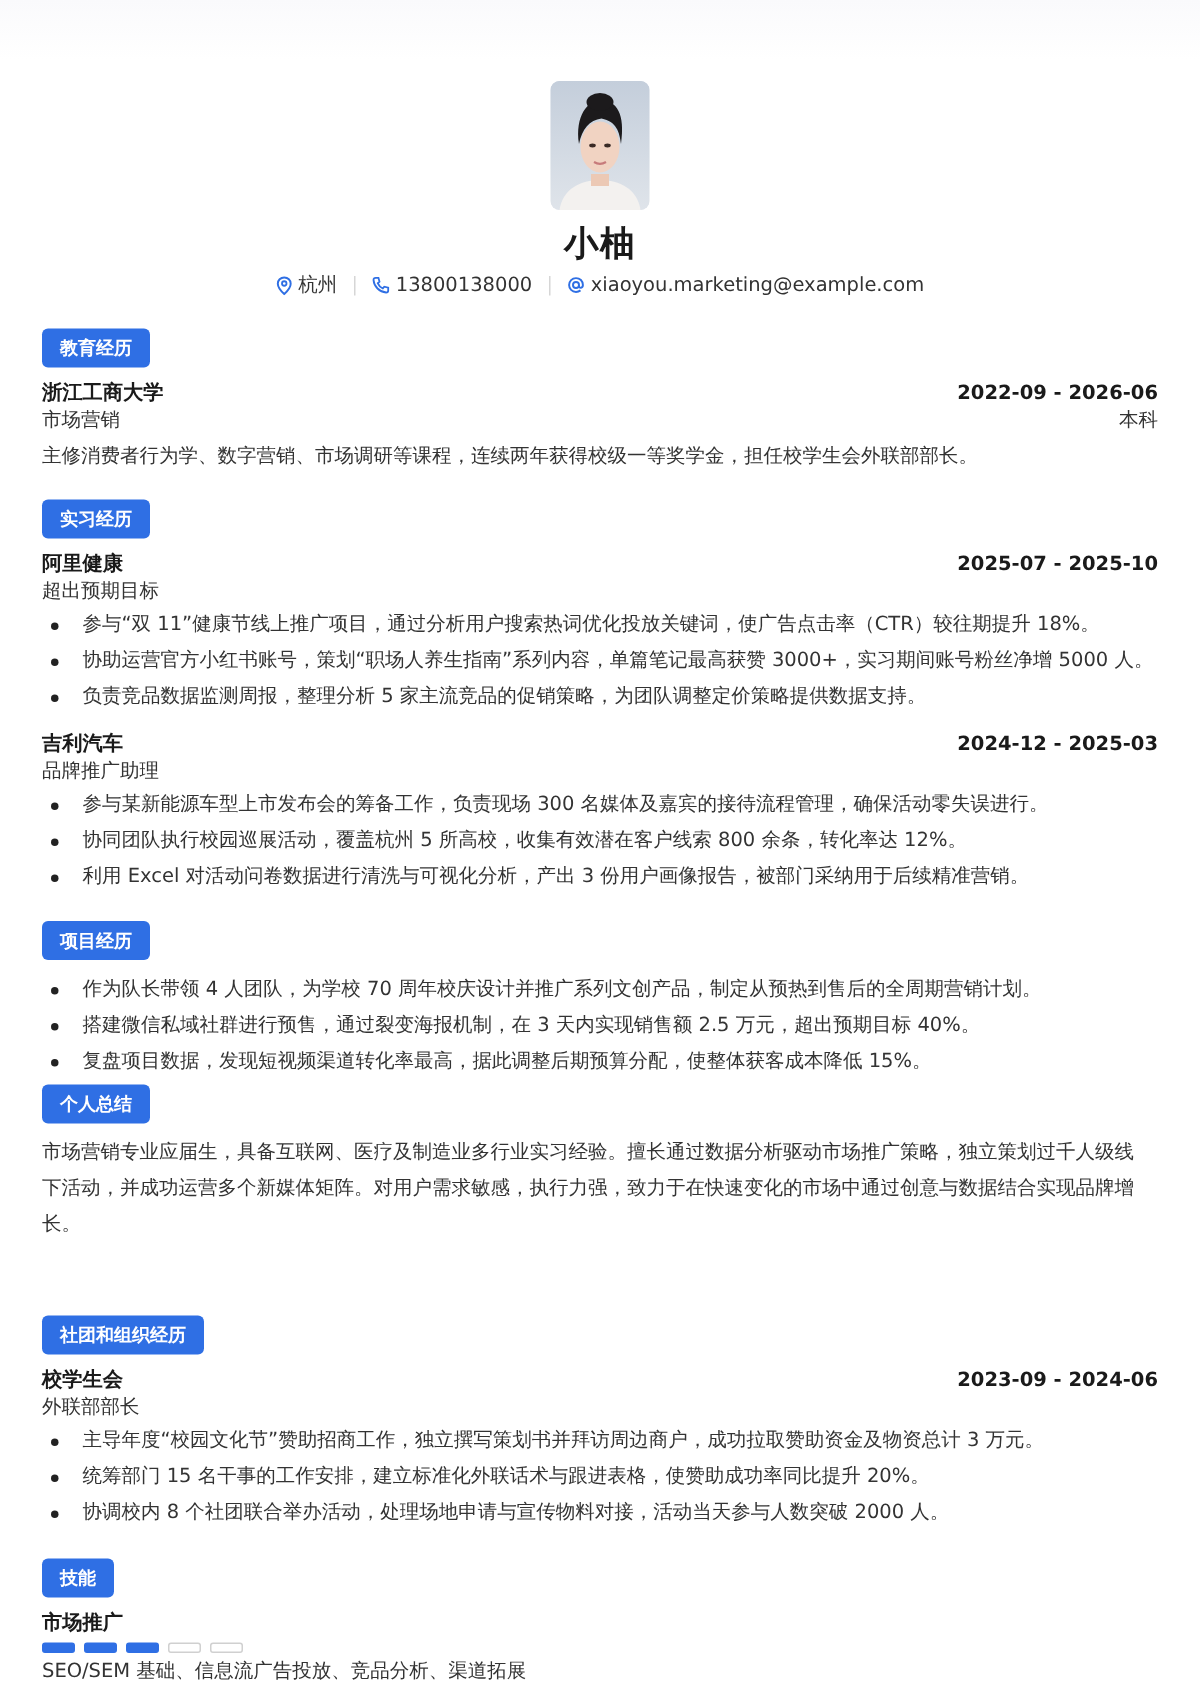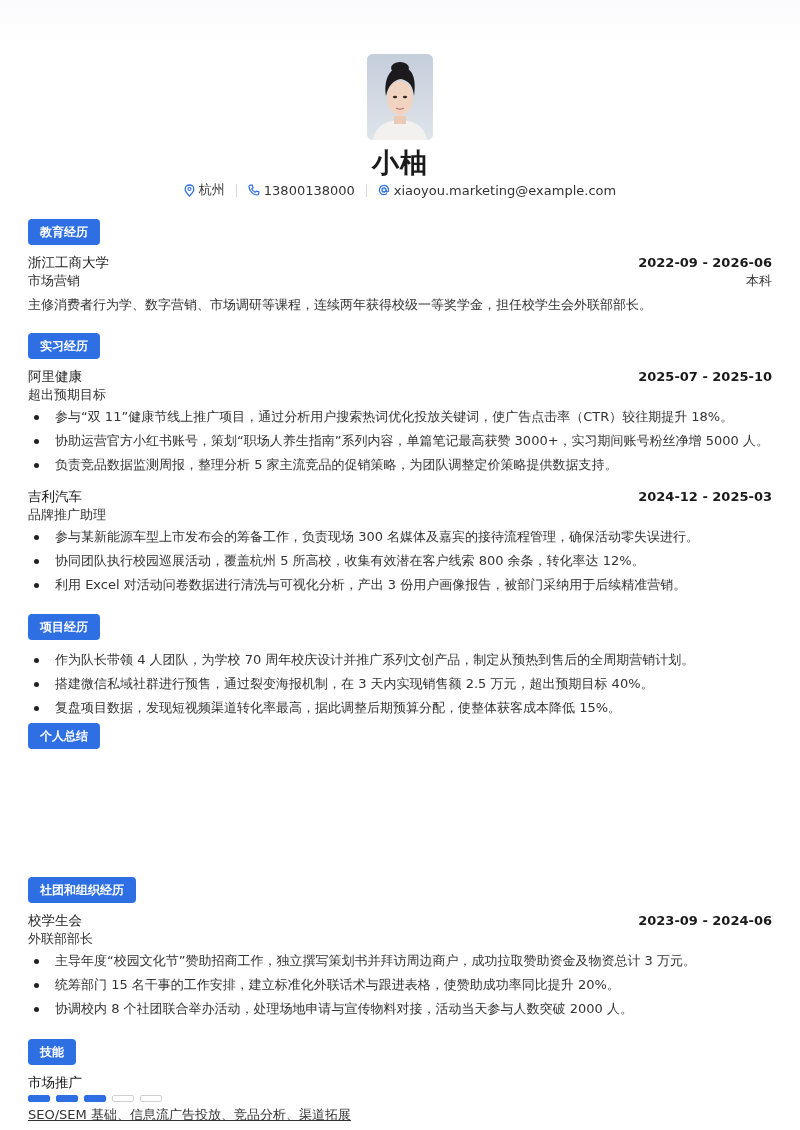--- a/index.html
+++ b/index.html
@@ -4,31 +4,31 @@
 <style>
   * { box-sizing: border-box; margin: 0; padding: 0; }
   html, body { width: 800px; height: 1130px; background: #ffffff; overflow: hidden; }
   body { font-family: "DejaVu Sans", "Liberation Sans", sans-serif; color: #222; position: relative; }
   .page { position: absolute; left: 0; top: 0; width: 800px; height: 1130px; background: linear-gradient(#fafafc, #ffffff 40px); }
 
   .header { position: absolute; left: 0; top: 54px; width: 800px; text-align: center; }
   .photo { width: 66px; height: 86px; margin: 0 auto; border-radius: 6px; overflow: hidden; position: relative;
            background: linear-gradient(180deg, #c9d2de 0%, #d4dbe4 60%, #e8ebef 100%); }
   .photo svg { display: block; }
-  .name { margin-top: 8px; font-size: 27px; font-weight: bold; color: #1a1a1a; line-height: 30px; letter-spacing: 1px; }
+  .name { margin-top: 8px; font-size: 23px; font-weight: bold; color: #1a1a1a; line-height: 30px; letter-spacing: 1px; }
   .contact { margin-top: 3px; display: flex; justify-content: center; align-items: center; font-size: 13px; color: #333; height: 18px; }
   .contact .item { display: flex; align-items: center; gap: 4px; }
   .contact .sep { width: 1px; height: 13px; background: #d6d6d6; margin: 0 11px; }
   .contact svg { display: block; }
 
   .section { position: absolute; left: 28px; width: 744px; }
   .badge { display: inline-block; height: 26px; line-height: 26px; padding: 0 12px; background: #2f6fe4; color: #fff; font-size: 12px; font-weight: bold; border-radius: 4px; }
   .entry { position: relative; }
   .row { display: flex; justify-content: space-between; align-items: baseline; }
-  .title { font-size: 13.5px; font-weight: normal; color: #1a1a1a; line-height: 18px; }
+  .title { font-size: 13.5px; font-weight: bold; color: #1a1a1a; line-height: 18px; }
   .date { font-size: 13px; font-weight: bold; color: #1a1a1a; line-height: 18px; }
   .sub { font-size: 13px; color: #333; line-height: 18px; }
   .para { font-size: 13px; color: #333; line-height: 24px; }
   ul.bullets { list-style: none; margin-top: 1px; }
   ul.bullets li { position: relative; padding-left: 27px; font-size: 13px; color: #333; line-height: 24px; white-space: nowrap; }
   ul.bullets li::before { content: ""; position: absolute; left: 6px; top: 10px; width: 5px; height: 5px; border-radius: 50%; background: #222; }
 
   .skill-bars { display: flex; gap: 6px; margin-top: 4px; }
   .seg { width: 22px; height: 7px; border-radius: 2px; border: 1px solid #d0d0d0; background: #fff; }
   .seg.on { background: #2f6fe4; border-color: #2f6fe4; }
@@ -140,20 +140,25 @@
       <ul class="bullets">
         <li>作为队长带领 4 人团队，为学校 70 周年校庆设计并推广系列文创产品，制定从预热到售后的全周期营销计划。</li>
         <li>搭建微信私域社群进行预售，通过裂变海报机制，在 3 天内实现销售额 2.5 万元，超出预期目标 40%。</li>
         <li>复盘项目数据，发现短视频渠道转化率最高，据此调整后期预算分配，使整体获客成本降低 15%。</li>
       </ul>
     </div>
   </div>
 
   <div class="section" style="top:723px;">
     <span class="badge">个人总结</span>
+    <div style="margin-top:8px;">
+      <div class="para">市场营销专业应届生，具备互联网、医疗及制造业多行业实习经验。擅长通过数据分析驱动市场推广策略，独立策划过千人级线</div>
+      <div class="para">下活动，并成功运营多个新媒体矩阵。对用户需求敏感，执行力强，致力于在快速变化的市场中通过创意与数据结合实现品牌增</div>
+      <div class="para">长。</div>
+    </div>
   </div>
 
   <div class="section" style="top:877px;">
     <span class="badge">社团和组织经历</span>
     <div class="entry" style="margin-top:8px;">
       <div class="row">
         <span class="title">校学生会</span>
         <span class="date">2023-09 - 2024-06</span>
       </div>
       <div class="sub">外联部部长</div>
@@ -169,17 +174,17 @@
     <span class="badge">技能</span>
     <div class="entry" style="margin-top:8px;">
       <div class="title">市场推广</div>
       <div class="skill-bars">
         <span class="seg on"></span>
         <span class="seg on"></span>
         <span class="seg on"></span>
         <span class="seg"></span>
         <span class="seg"></span>
       </div>
-      <div class="sub" style="margin-top:4px;text-decoration:underline;">SEO/SEM 基础、信息流广告投放、竞品分析、渠道拓展</div>
+      <div class="sub" style="margin-top:4px;">SEO/SEM 基础、信息流广告投放、竞品分析、渠道拓展</div>
     </div>
   </div>
 
 </div>
 
 </body></html>

